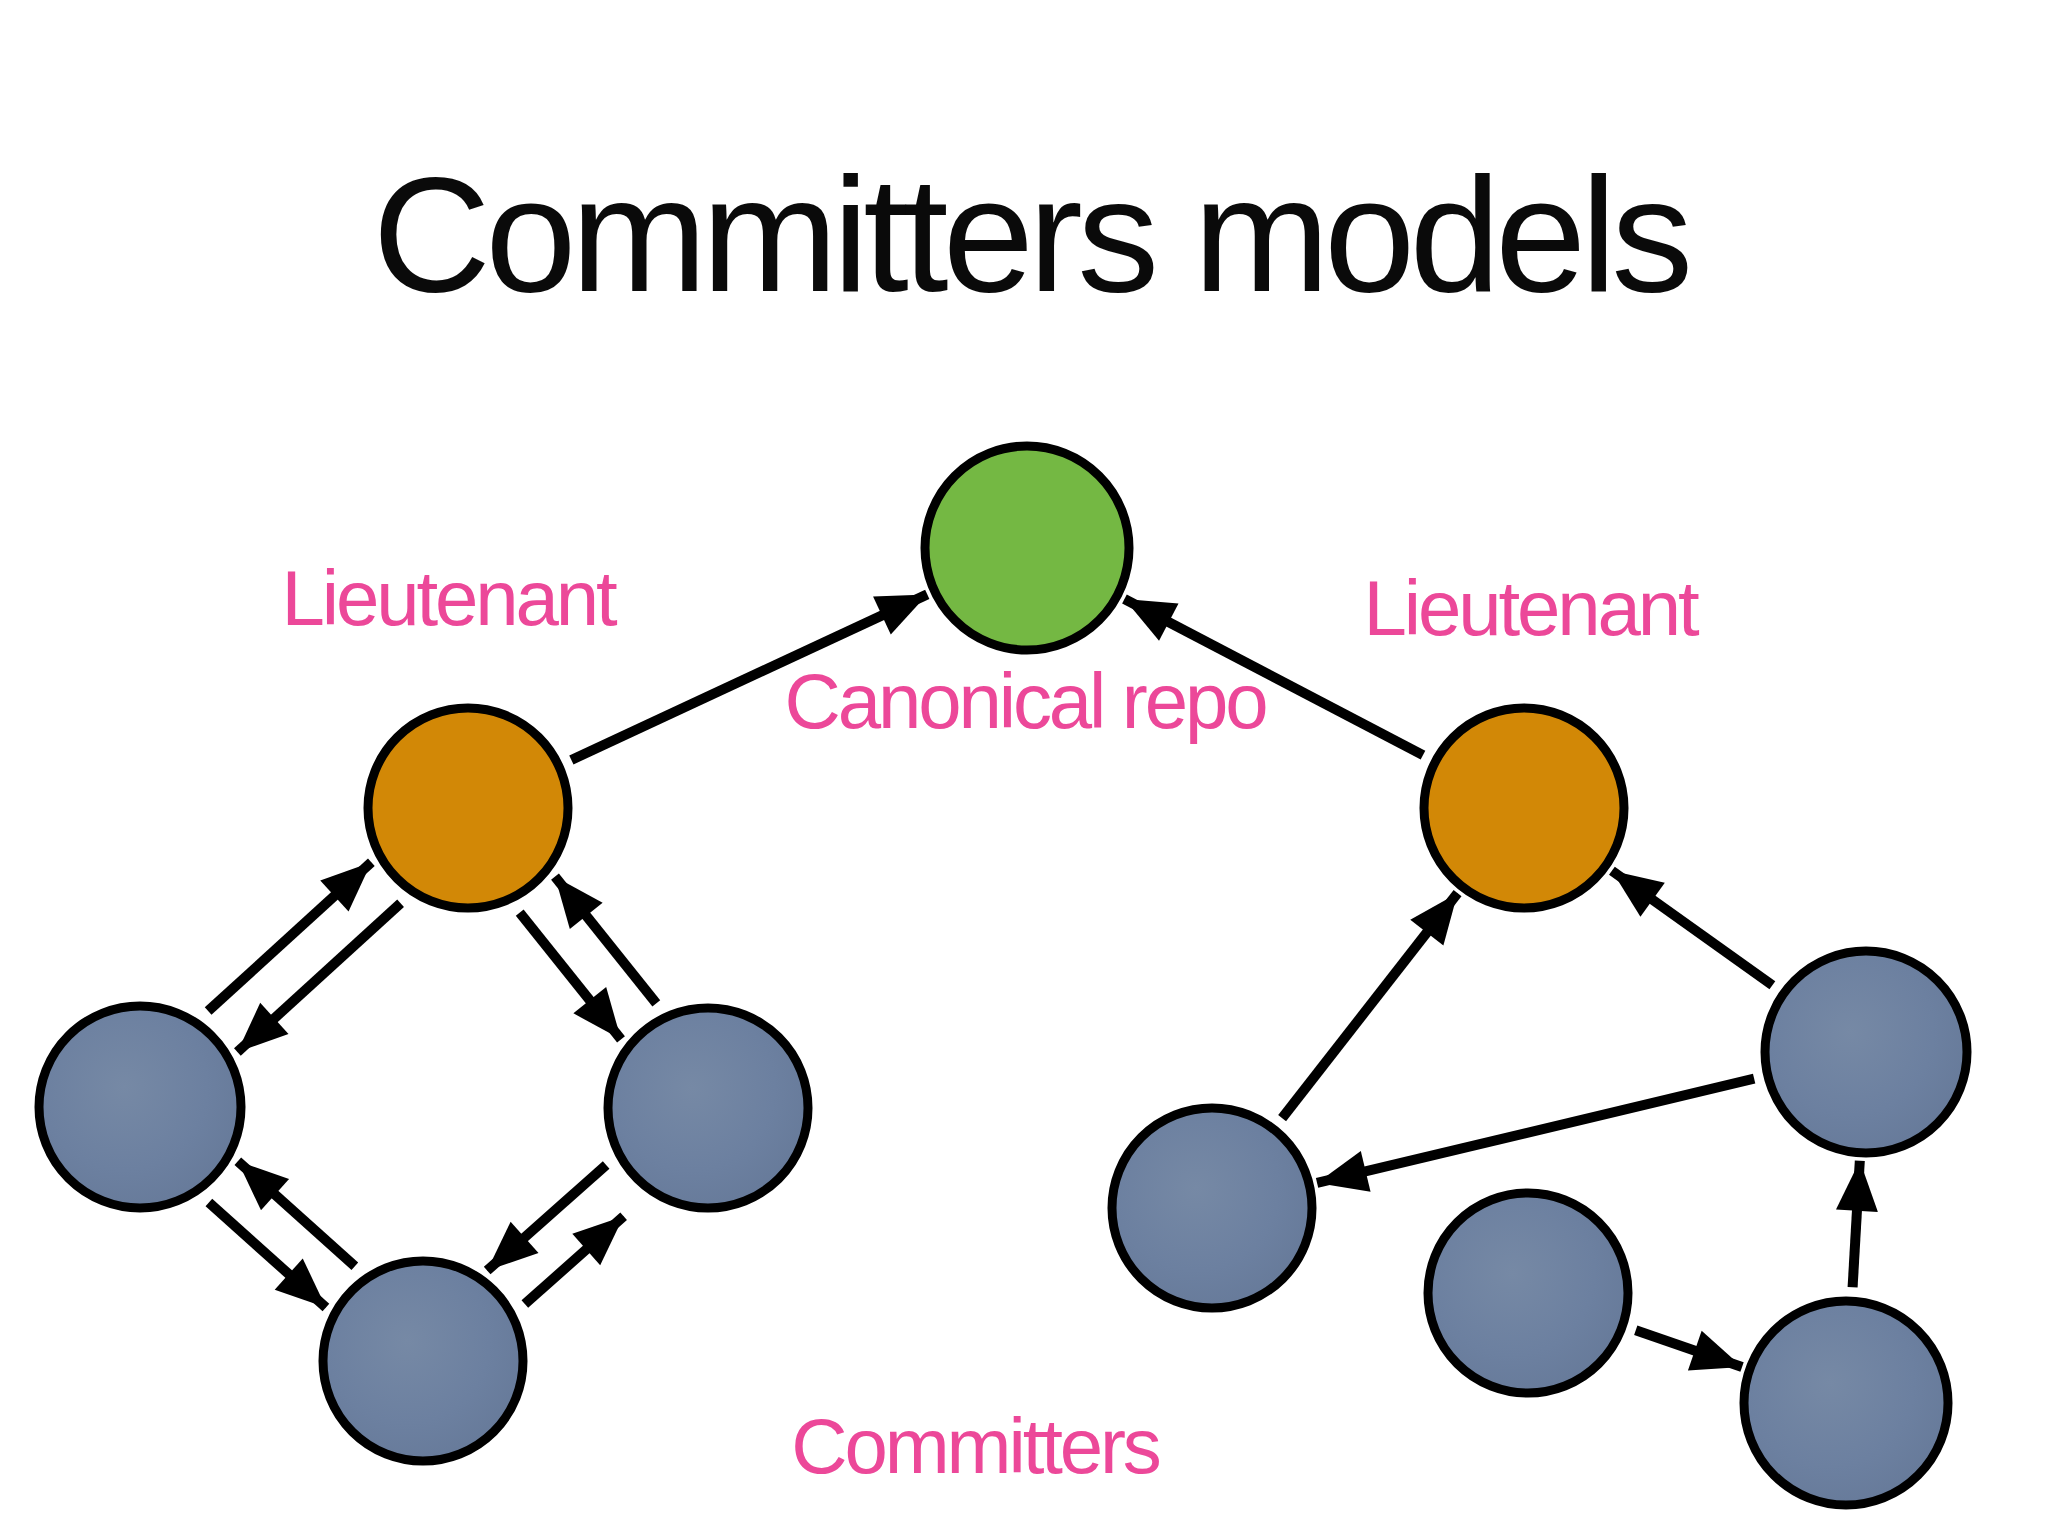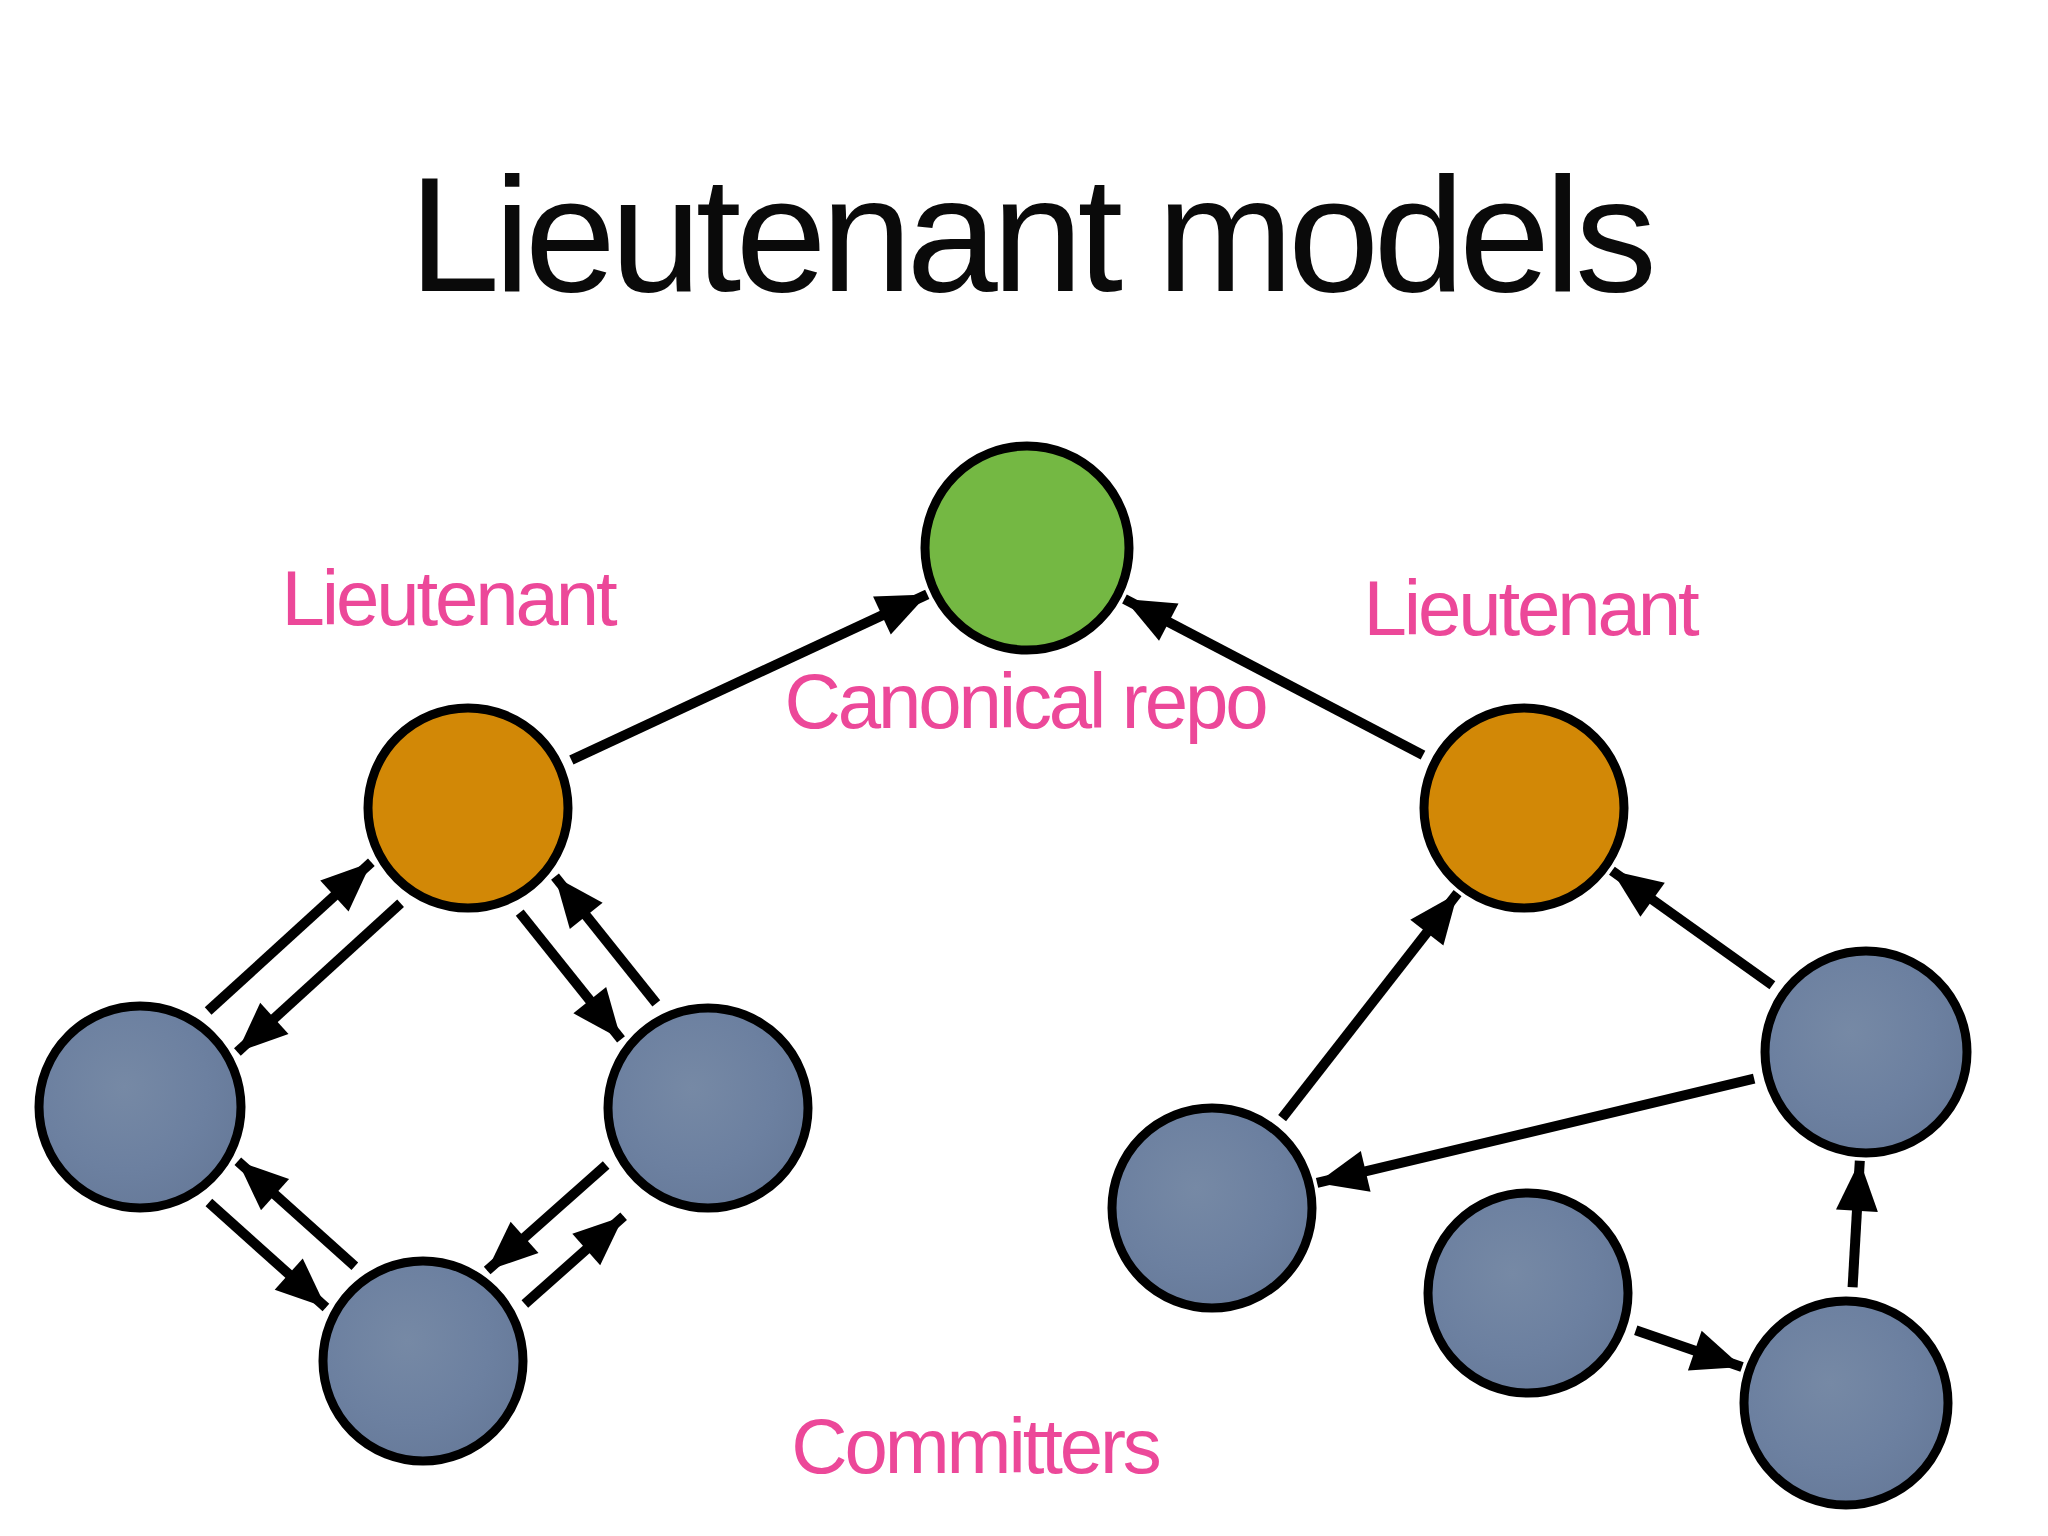--- a/index.html
+++ b/index.html
@@ -75,18 +75,18 @@
       <circle cx="468" cy="808" r="100" fill="#d28806" stroke="#000000" stroke-width="9"></circle>
       <circle cx="1524" cy="808" r="100" fill="#d28806" stroke="#000000" stroke-width="9"></circle>
       <circle cx="140" cy="1107" r="101" fill="url(#committerFill)" stroke="#000000" stroke-width="9"></circle>
       <circle cx="708" cy="1108" r="100" fill="url(#committerFill)" stroke="#000000" stroke-width="9"></circle>
       <circle cx="423" cy="1361" r="100" fill="url(#committerFill)" stroke="#000000" stroke-width="9"></circle>
       <circle cx="1212" cy="1208" r="100" fill="url(#committerFill)" stroke="#000000" stroke-width="9"></circle>
       <circle cx="1528" cy="1293" r="100" fill="url(#committerFill)" stroke="#000000" stroke-width="9"></circle>
       <circle cx="1866" cy="1052" r="101" fill="url(#committerFill)" stroke="#000000" stroke-width="9"></circle>
       <circle cx="1846" cy="1403" r="102" fill="url(#committerFill)" stroke="#000000" stroke-width="9"></circle>
     </svg>
-  <div class="slide-title" style="left: 1030px; top: 238px; font-size: 164px;">Lieutenant models</div>
+  <div class="slide-title" style="left: 1030px; top: 238px; font-size: 164px;">Committers models</div>
   <div class="node-label" style="left: 448px; top: 600px; font-size: 78px;">Lieutenant</div>
   <div class="node-label" style="left: 1530px; top: 610px; font-size: 78px;">Lieutenant</div>
   <div class="node-label" style="left: 1025px; top: 703px; font-size: 78px;">Canonical repo</div>
   <div class="node-label" style="left: 975px; top: 1448px; font-size: 78px;">Committers</div>
 </div>
 
 </body></html>

